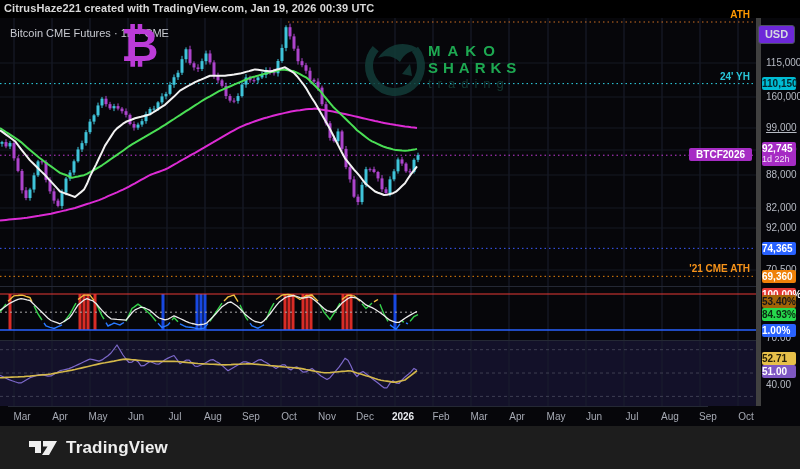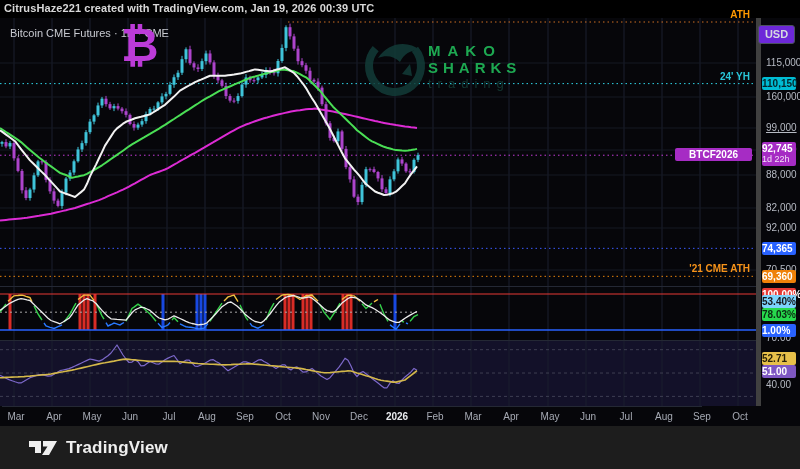--- a/index.html
+++ b/index.html
@@ -16,25 +16,25 @@
   .wm-text{position:absolute;left:66px;color:#22c55e;font-weight:700;}
   .wm-1{top:14px;font-size:15px;letter-spacing:7px;}
   .wm-2{top:31px;font-size:15px;letter-spacing:5px;}
   .wm-3{top:48px;font-size:13px;letter-spacing:6px;font-weight:400;color:#164039;}
   #price-axis{position:absolute;left:756px;top:0;width:44px;height:388px;border-left:5px solid #404040;background:#06060a;}
   .tick{position:absolute;left:5px;font-size:10px;color:#b6bac3;white-space:nowrap;}
   .badge{position:absolute;left:1px;width:34px;text-align:left;font-size:10px;font-weight:700;
          border-radius:2px;padding:1px 0;line-height:11px;}
   .badge .sub{display:block;font-size:9px;font-weight:400;opacity:.85;}
   .lvl-label{position:absolute;font-size:10px;font-weight:700;white-space:nowrap;}
-  .lvl-badge{position:absolute;font-size:10px;font-weight:700;padding:1px 14px;border-radius:2px;white-space:nowrap;}
+  .lvl-badge{position:absolute;font-size:10px;font-weight:700;padding:1px 7px;border-radius:2px;white-space:nowrap;}
   #usd-btn{position:absolute;left:758px;top:7px;width:37px;height:19px;background:#6d28d9;
            border:1px solid #4c5160;border-radius:3px;color:#d6d9e0;font-size:11px;font-weight:700;
            text-align:center;line-height:17px;}
-  #time-axis{position:absolute;left:2px;top:388px;width:700px;height:20px;border-top:1px solid #242834;background:#06060a;}
+  #time-axis{position:absolute;left:8px;top:388px;width:700px;height:20px;border-top:1px solid #242834;background:#06060a;}
   .month{position:absolute;top:4px;font-size:10px;color:#a6aab4;transform:translateX(-50%);}
   .month.bright{color:#e8eaee;font-weight:700;}
   #footer{position:absolute;left:0;top:426px;width:800px;height:43px;background:#1d1d1d;
           display:flex;align-items:center;padding-left:28px;}
   #footer .brand{color:#efefef;font-size:17px;font-weight:700;margin-left:8px;letter-spacing:.2px;}
 </style>
 </head>
 <body>
 
 <div id="stage">
@@ -391,22 +391,22 @@
         <div class="tick" style="top: 184px;">82,000</div>
         <div class="tick" style="top: 204px;">92,000</div>
         <div class="tick" style="top: 246px;">70,500</div>
         <div class="tick" style="top: 314px;">70.00</div>
         <div class="tick" style="top: 360.7px;">40.00</div>
         <div class="badge" style="background: rgb(0, 188, 212); color: rgb(5, 38, 43); top: 59.1125px;">110,150</div>
         <div class="badge" style="background: rgb(166, 44, 196); color: rgb(255, 255, 255); top: 124.229px;">92,745<span class="sub">1d 22h</span></div>
         <div class="badge" style="background: rgb(41, 98, 255); color: rgb(255, 255, 255); top: 223.856px;">74,365</div>
         <div class="badge" style="background: rgb(239, 129, 9); color: rgb(255, 255, 255); top: 251.833px;">69,360</div>
         <div class="badge" style="background: rgb(229, 57, 53); color: rgb(255, 255, 255); top: 269.5px;">100.00%</div>
-        <div class="badge" style="background: #7dd3fc; color: rgb(21, 22, 26); top: 277.227px;">53.40%</div>
-        <div class="badge" style="background: rgb(39, 217, 77); color: rgb(12, 42, 18); top: 290.227px;">78.03%</div>
+        <div class="badge" style="background: #a16207; color: rgb(21, 22, 26); top: 277.227px;">53.40%</div>
+        <div class="badge" style="background: rgb(39, 217, 77); color: rgb(12, 42, 18); top: 290.227px;">84.93%</div>
         <div class="badge" style="background: rgb(41, 98, 255); color: rgb(255, 255, 255); top: 305.5px;">1.00%</div>
         <div class="badge" style="background: rgb(231, 192, 74); color: rgb(42, 34, 5); top: 334.358px;">52.71</div>
         <div class="badge" style="background: rgb(126, 87, 194); color: rgb(255, 255, 255); top: 347.358px;">51.00</div>
       </div>
     <div id="usd-btn">USD</div>
     <div id="level-labels">
         <div class="lvl-label" style="color: rgb(255, 152, 0); right: 50px; top: -9px;">ATH</div>
         <div class="lvl-label" style="color: rgb(41, 197, 216); right: 50px; top: 52.6125px;">24' YH</div>
         <div class="lvl-badge" style="background: rgb(166, 44, 196); color: rgb(255, 255, 255); right: 48px; top: 130.229px;">BTCF2026</div>
         <div class="lvl-label" style="color: rgb(247, 147, 26); right: 50px; top: 245.333px;">'21 CME ATH</div>

